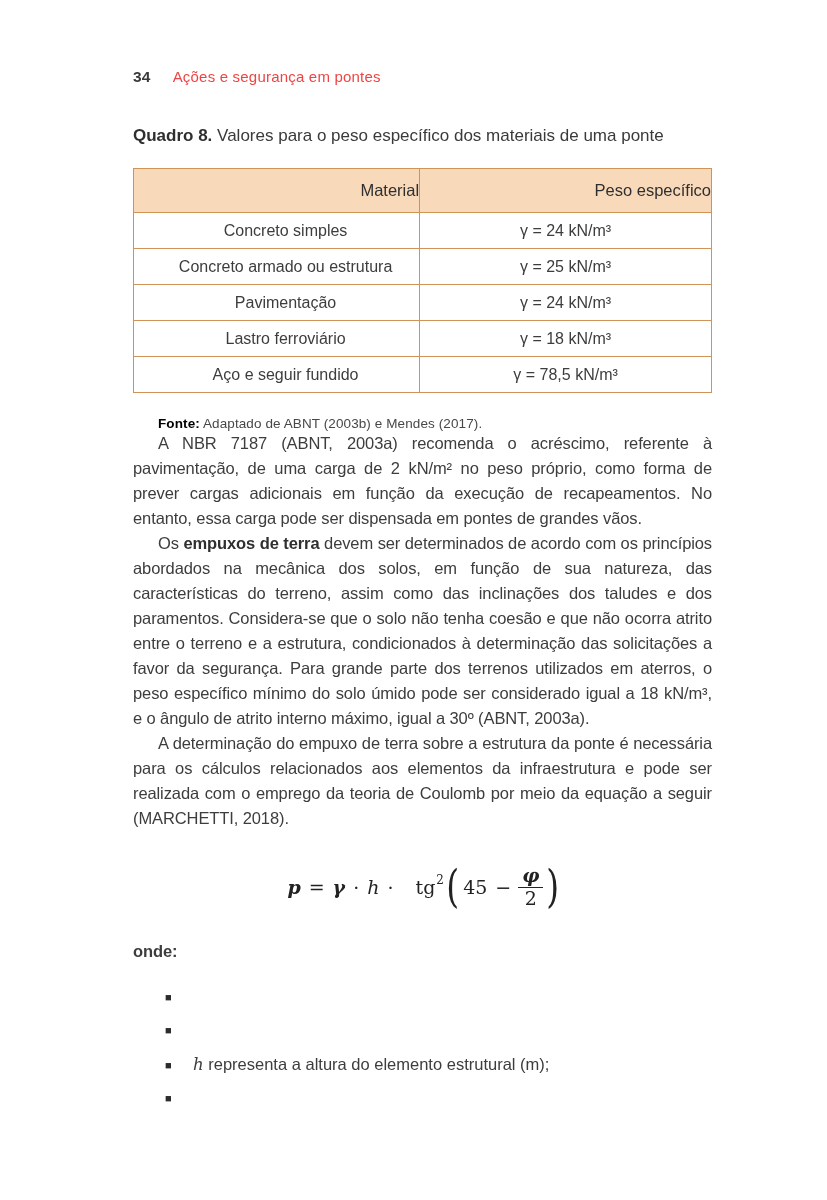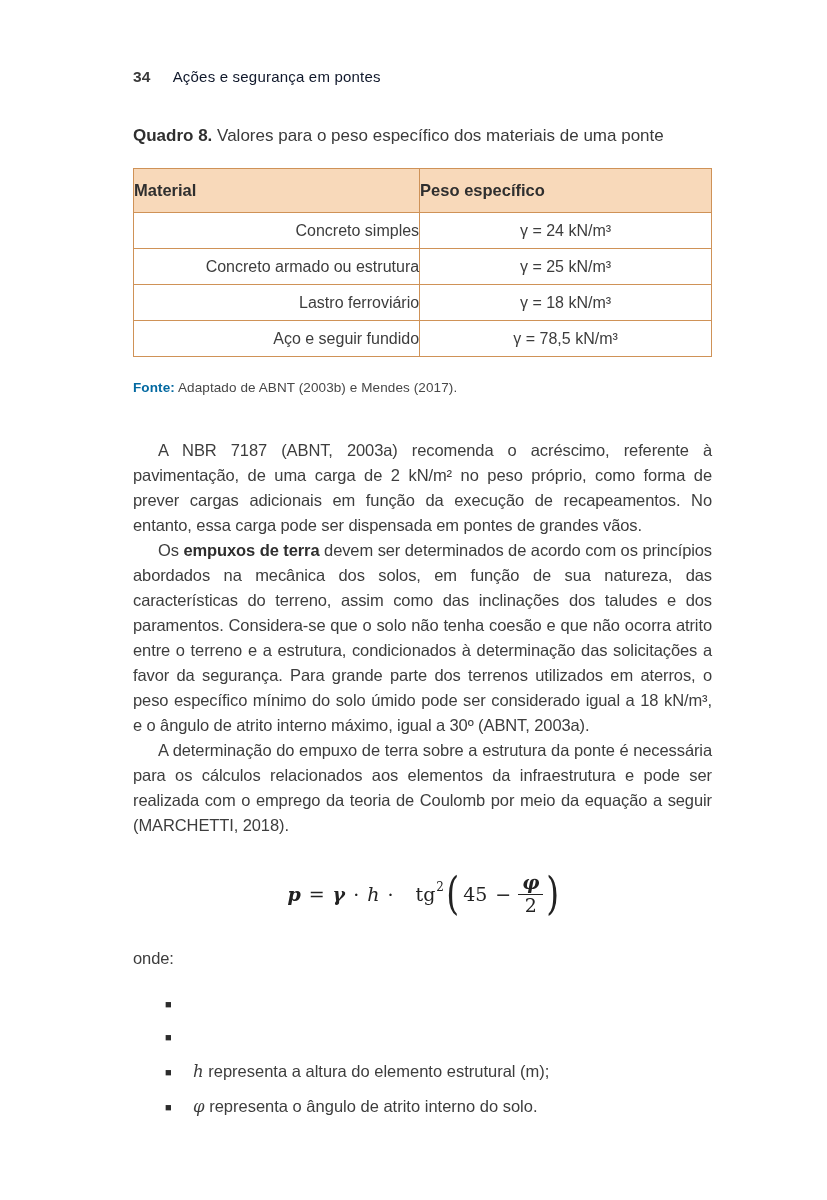--- a/index.html
+++ b/index.html
@@ -11,61 +11,61 @@
     overflow: hidden;
   }
   .page {
     width: 827px; height: 1200px;
     padding: 68px 115px 40px 133px;
     background: #ffffff;
   }
   
   .running-head { display: flex; align-items: baseline; margin-bottom: 40px; }
   .pagenum { font-weight: bold; font-size: 15.5px; color: #3a3a3a; letter-spacing: .2px; }
-  .runtitle { font-size: 15px; color: #0f172a; margin-left: 22px; letter-spacing: .2px; }
+  .runtitle { font-size: 15px; color: #ef4444; margin-left: 22px; letter-spacing: .2px; }
 
   
   .caption { font-size: 17px; color: #3a3a3a; margin-bottom: 22px; }
   .caption strong { font-weight: bold; color: #2f2f2f; }
 
   
   table.materials {
     width: 100%;
     border-collapse: collapse;
     font-size: 16px;
   }
   table.materials th, table.materials td {
     border: 1px solid #cf9257;
   }
   table.materials th {
     background: #f8d9ba;
-    font-weight: bold;
+    font-weight: normal;
     color: #2f2f2f;
-    text-align: left;
+    text-align: right;
     height: 44px;
     font-size: 16.5px;
   }
   table.materials td { height: 36px; color: #3d3d3d; }
-  td.cell-material { text-align: right; padding-left: 18px; width: 49.5%; }
+  td.cell-material { text-align: center; padding-left: 18px; width: 49.5%; }
   td.cell-value { text-align: center; width: 50.5%; }
 
   
   .source { font-size: 13.5px; color: #474747; margin-top: 23px; letter-spacing: .1px; }
-  .source strong { font-weight: bold; color: #0369a1; }
+  .source strong { font-weight: bold; color: #000000; margin-left: 25px; }
 
   
   .bodytext {
     font-size: 16.5px;
     line-height: 25px;
     text-align: justify;
     color: #3d3d3d;
     letter-spacing: -0.1px;
   }
   .indent { text-indent: 25px; }
-  .first-para { margin-top: 43px; }
+  .first-para { }
   .bodytext strong { font-weight: bold; color: #2f2f2f; }
 
   
   .formula {
     display: flex;
     justify-content: center;
     align-items: center;
     margin: 34px 0 30px 0;
     font-family: "DejaVu Serif", serif;
     font-size: 19px;
@@ -84,21 +84,21 @@
     line-height: 1;
     transform: scaleX(0.75);
     margin: 0 -1px;
     color: #222;
   }
   .frac { display: inline-flex; flex-direction: column; align-items: center; line-height: 1.05; margin: 0 2px; }
   .frac .numr { border-bottom: 1.4px solid #222; padding: 0 4px 1px 4px; }
   .frac .denr { padding-top: 1px; }
 
   
-  .where { margin-bottom: 8px; }
+  .where { margin-bottom: 8px; font-weight: bold; }
   ul.bullets { list-style: none; margin-top: 22px; padding-left: 32px; }
   ul.bullets li {
     display: flex;
     align-items: baseline;
     font-size: 16.5px;
     line-height: 25px;
     margin-bottom: 8px;
     color: #3d3d3d;
   }
   .marker { font-size: 11px; color: #2c2c2c; width: 28px; flex: 0 0 28px; position: relative; top: -1px; }
@@ -124,20 +124,24 @@
       </tr>
     </thead>
     <tbody>
       <tr>
         <td class="cell-material">Concreto simples</td>
         <td class="cell-value">γ = 24 kN/m³</td>
       </tr>
       <tr>
         <td class="cell-material">Concreto armado ou estrutura</td>
         <td class="cell-value">γ = 25 kN/m³</td>
+      </tr>
+      <tr>
+        <td class="cell-material">Pavimentação</td>
+        <td class="cell-value">γ = 24 kN/m³</td>
       </tr>
       <tr>
         <td class="cell-material">Lastro ferroviário</td>
         <td class="cell-value">γ = 18 kN/m³</td>
       </tr>
       <tr>
         <td class="cell-material">Aço e seguir fundido</td>
         <td class="cell-value">γ = 78,5 kN/m³</td>
       </tr>
     </tbody>
@@ -180,17 +184,16 @@
     </li>
     <li>
       <span class="marker">■</span>
     </li>
     <li>
       <span class="marker">■</span>
       <span><span class="var">h</span><span> representa a altura do elemento estrutural (m);</span></span>
     </li>
     <li>
       <span class="marker">■</span>
-      <span><span class="var">φ</span><span> representa o ângulo de atrito interno do solo.</span></span>
     </li>
   </ul>
 
 </div>
 
 </body></html>

